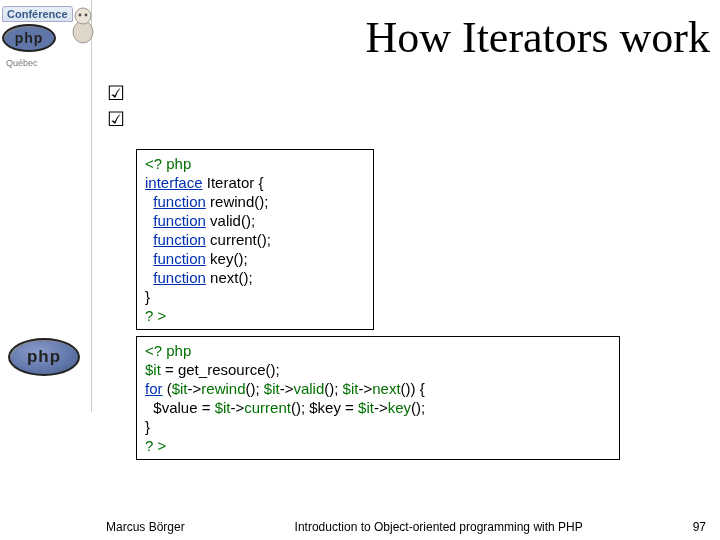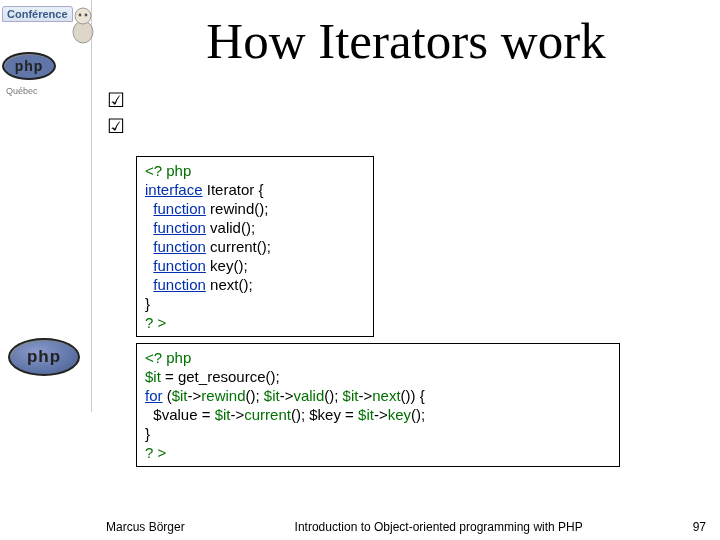--- a/index.html
+++ b/index.html
@@ -45,21 +45,20 @@
   }
   .php-oval {
     width: 54px; height: 28px;
     background: #6076a8;
     border: 2px solid #222;
     border-radius: 50%;
     display:flex; align-items:center; justify-content:center;
     color:#222; font-weight:bold; font-size:14px;
     letter-spacing:1px;
     box-shadow: 1px 1px 0 #888 inset;
-    margin-top: 28px;
   }
   .mascot {
     position:absolute;
     right:-6px; top:4px;
     width:28px; height:40px;
     opacity:0.85;
   }
   .php-footer-logo {
     position: absolute;
     left: 8px;
@@ -72,23 +71,23 @@
   }
   .content {
     position: absolute;
     left: 92px;
     top: 0;
     right: 0;
     height: 540px;
     padding: 0 10px;
   }
   .slide-title {
-    text-align: center;
+    text-align: right;
     font-family: Georgia, "Times New Roman", serif;
-    font-size: 51px;
+    font-size: 44px;
     font-weight: normal;
     color: #000;
     padding: 12px 0 18px 0;
   }
   .bullets {
     list-style: none;
     padding-left: 4px;
   }
   .bullets li {
     display: flex;

